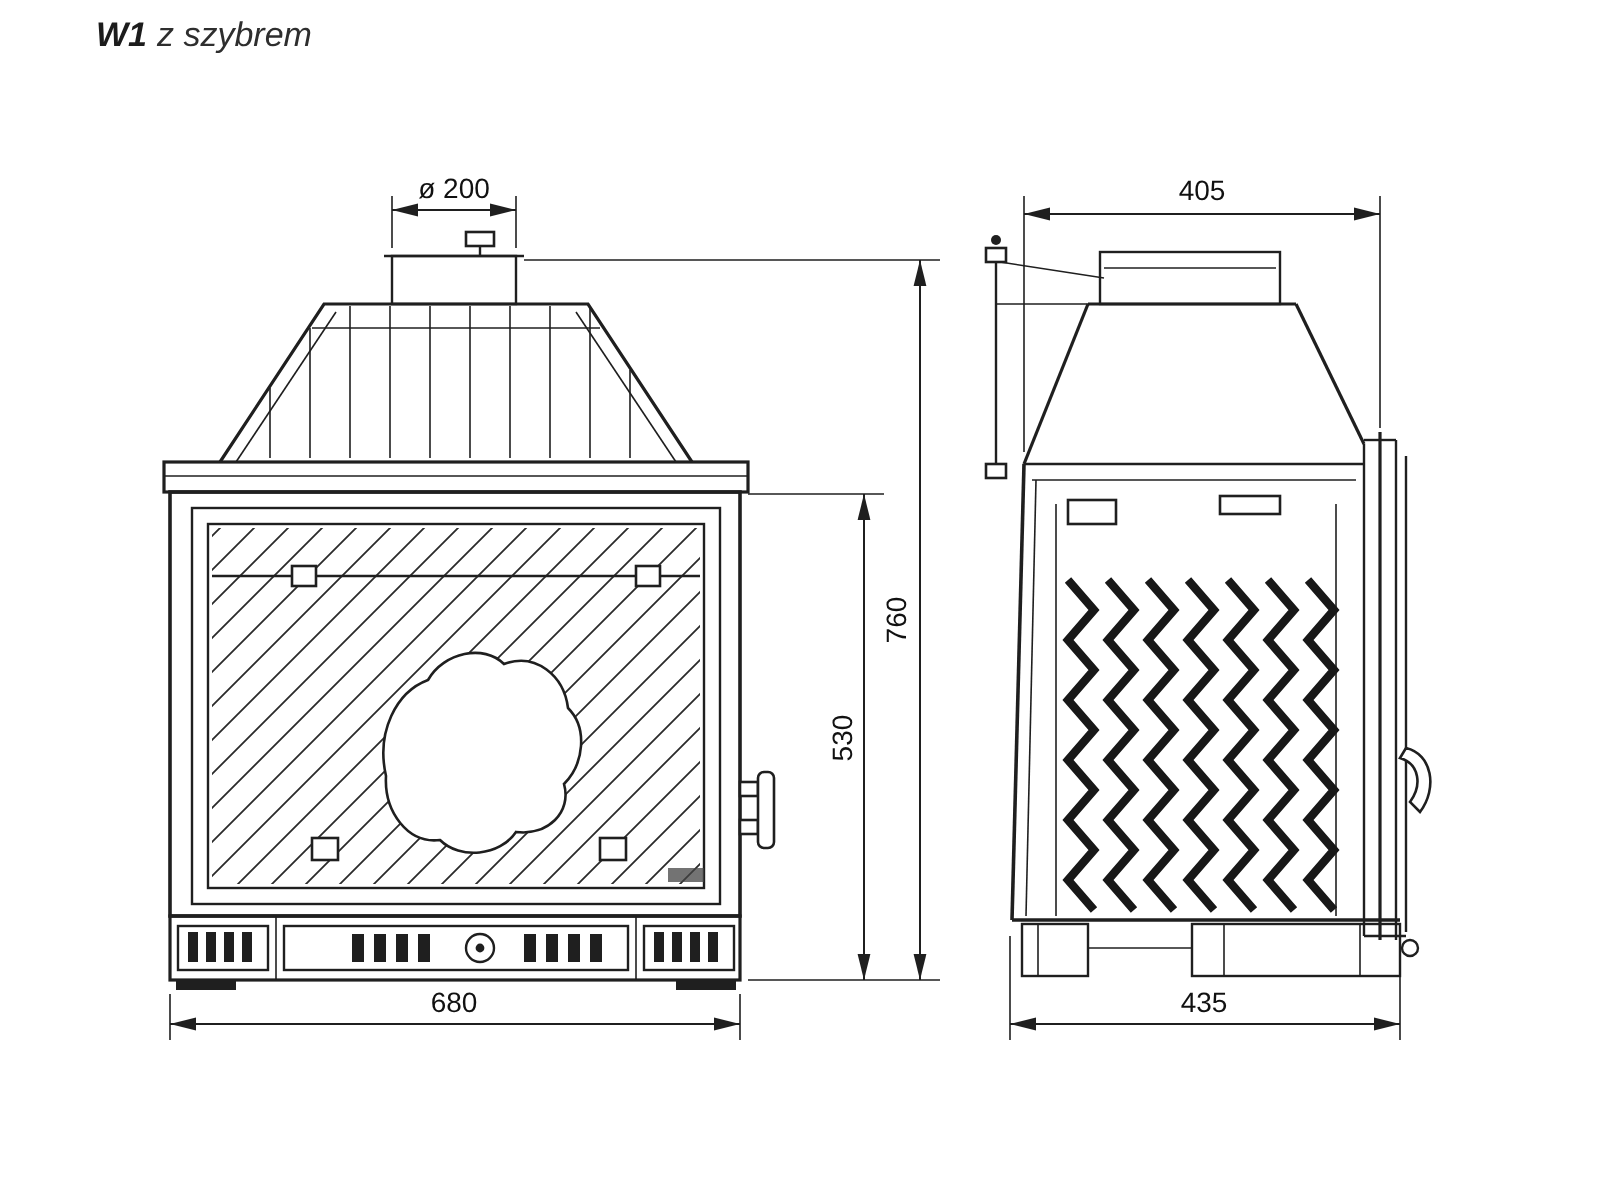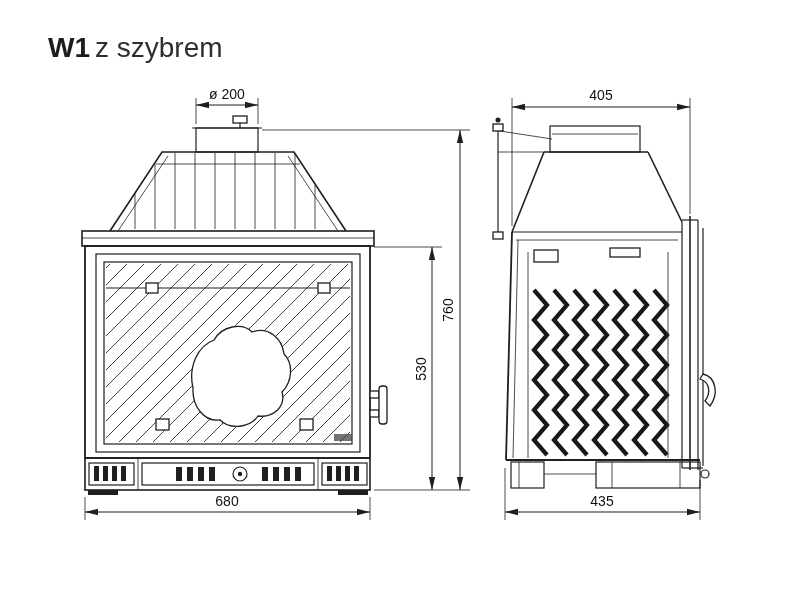--- a/index.html
+++ b/index.html
@@ -1,18 +1,18 @@
 <!DOCTYPE html>
 <html><head>
 <meta charset="utf-8">
 <style>
   html,body{margin:0;padding:0;background:#fff;}
   .canvas{position:relative;width:800px;height:600px;background:#fff;overflow:hidden;
           font-family:"Liberation Sans",sans-serif;}
-  .title{position:absolute;left:48px;top:32px;font-size:28px;color:#1c1c1c;}
+  .title{position:absolute;left:48px;top:8px;font-size:17px;color:#1c1c1c;font-style:italic;}
   .title .model{font-weight:700;}
   .title .variant{font-weight:400;color:#2e2e2e;margin-left:5px;}
   svg{position:absolute;left:0;top:0;}
   .o  {fill:none;stroke:#1f1f1f;stroke-width:1.6;}
   .h  {fill:none;stroke:#1f1f1f;stroke-width:1.8;}
   .m  {fill:none;stroke:#1f1f1f;stroke-width:1.2;}
   .t  {fill:none;stroke:#1f1f1f;stroke-width:0.8;}
   .w  {fill:#fff;stroke:#1f1f1f;stroke-width:1.3;}
   .s  {fill:#1f1f1f;stroke:none;}
   .dim{fill:none;stroke:#1f1f1f;stroke-width:1;}

